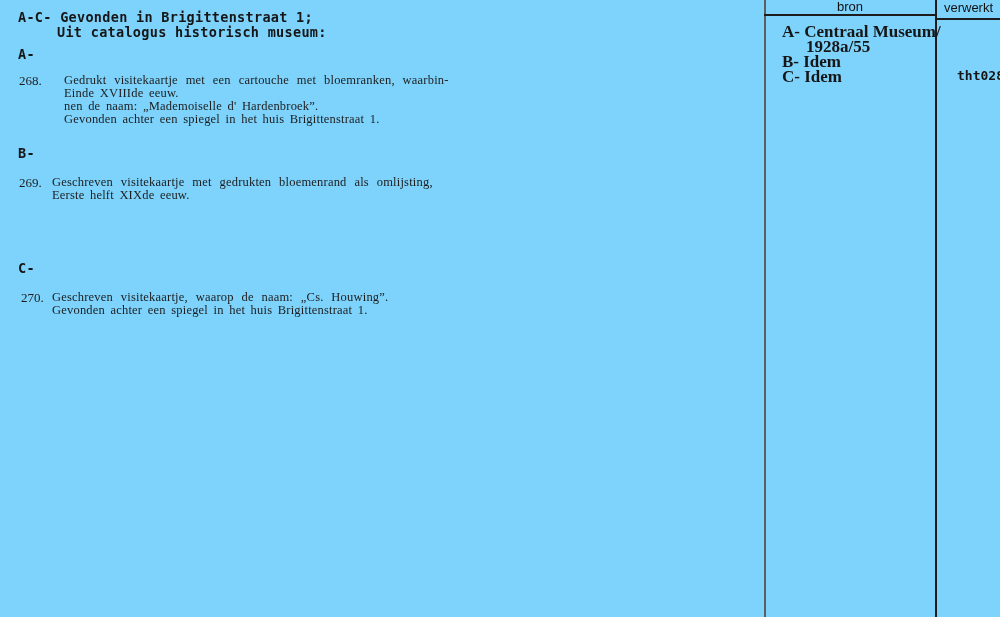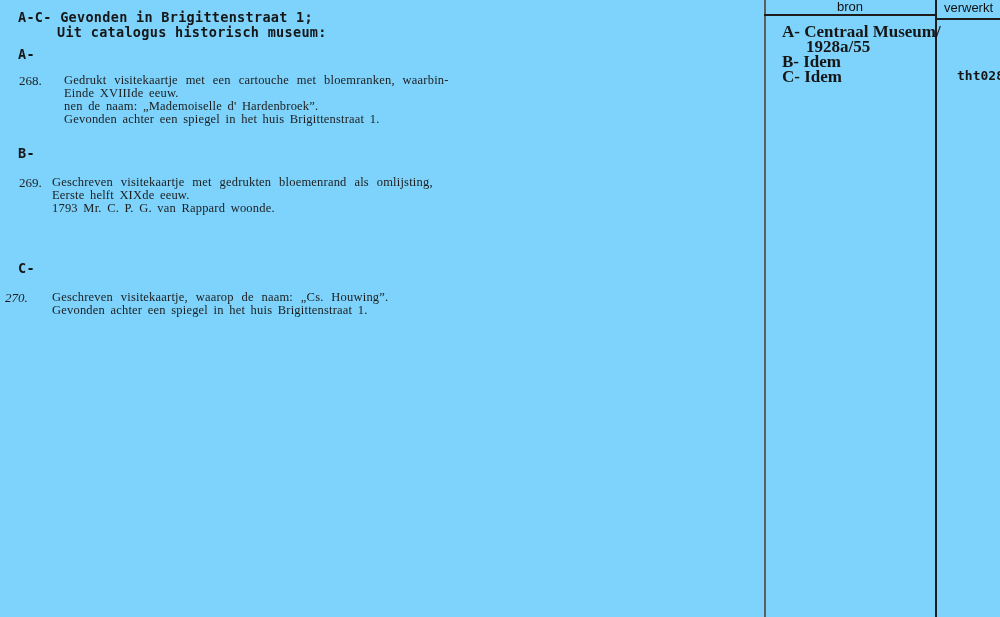--- a/index.html
+++ b/index.html
@@ -56,26 +56,25 @@
     <div class="serif eline">nen de naam: „Mademoiselle d' Hardenbroek”.</div>
     <div class="serif eline">Gevonden achter een spiegel in het huis Brigittenstraat 1.</div>
   </div>
 
   <div class="abs mono tw-head" style="left:18px; top:146px;">B-</div>
 
   <div class="abs serif entry-num" style="left:19px; top:176px;">269.</div>
   <div class="abs" style="left:52px; top:176px;">
     <div class="serif eline wide">Geschreven visitekaartje met gedrukten bloemenrand als omlijsting,</div>
     <div class="serif eline">Eerste helft XIXde eeuw.</div>
-    <div class="serif eline">1793 Mr. C. P. G. van Rappard woonde.</div>
   </div>
 
   <div class="abs mono tw-head" style="left:18px; top:261px;">C-</div>
 
-  <div class="abs serif entry-num" style="left:5px; top:291px;font-style:italic;">270.</div>
+  <div class="abs serif entry-num" style="left:21px; top:291px;">270.</div>
   <div class="abs" style="left:52px; top:291px;">
     <div class="serif eline wide">Geschreven visitekaartje, waarop de naam: „Cs. Houwing”.</div>
     <div class="serif eline">Gevonden achter een spiegel in het huis Brigittenstraat 1.</div>
   </div>
 
   <div class="vline" style="left:764px; width:2px; background:#5e5e5e;"></div>
   <div class="vline" style="left:935px; width:2px; background:#1c1c1c;"></div>
   <div class="hline" style="left:764px; top:14px; width:172px;"></div>
   <div class="hline" style="left:937px; top:18px; width:63px;"></div>
 

